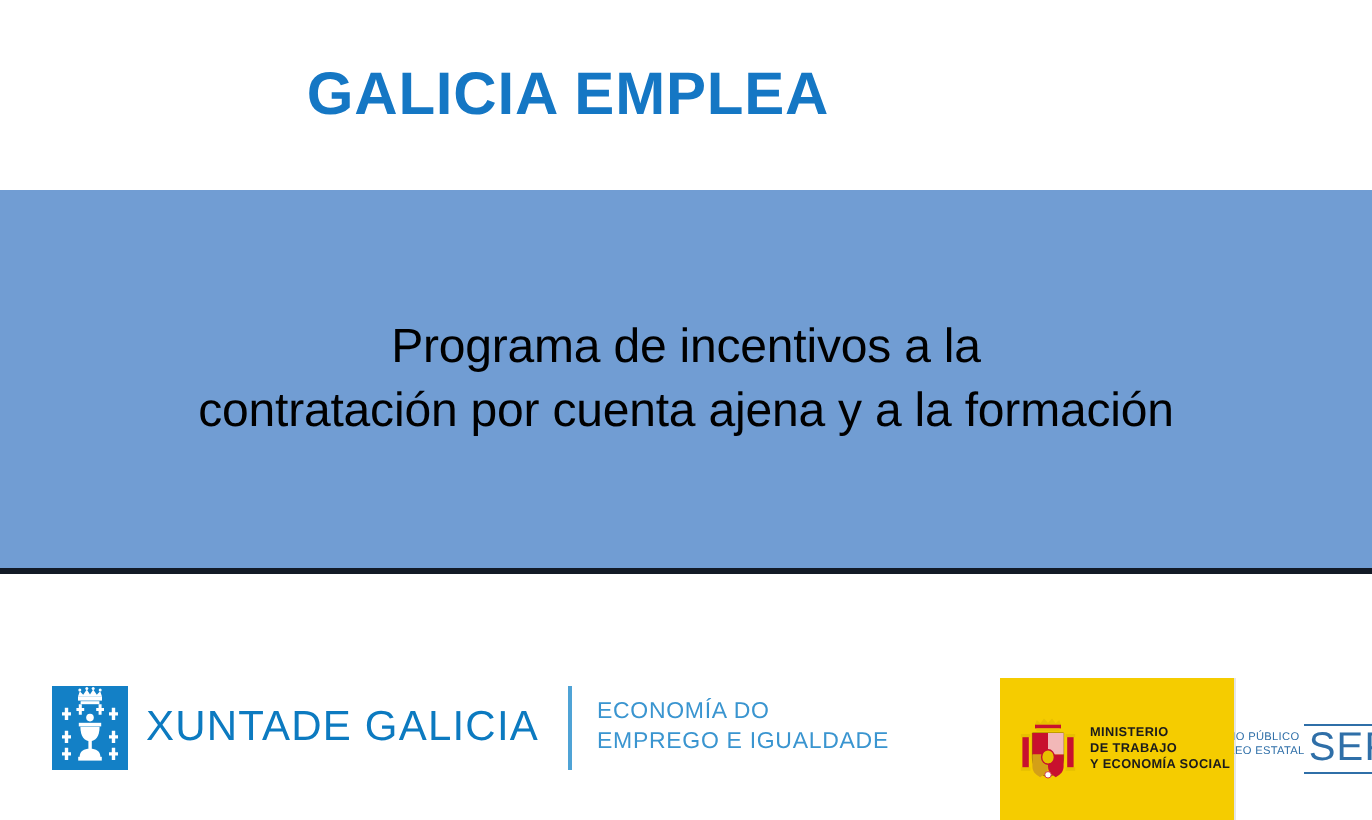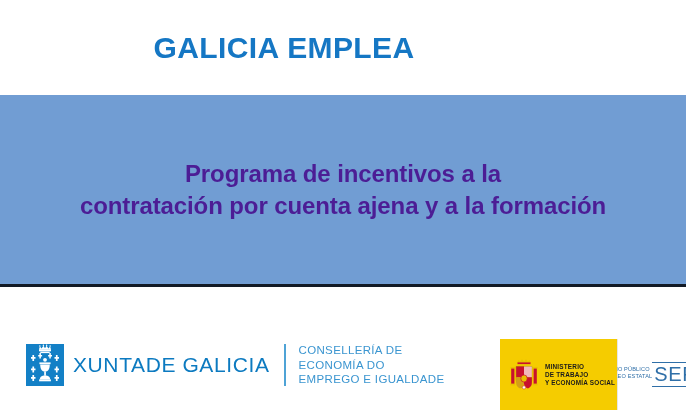--- a/index.html
+++ b/index.html
@@ -44,22 +44,22 @@
     top: 95px;
     width: 686px;
     height: 189px;
     background: #719DD3;
     display: flex;
     flex-direction: column;
     align-items: center;
     justify-content: center;
   }
   .banner-line {
-    color: #4c1d95;
-    font-weight: bold;
+    color: #000000;
+    font-weight: normal;
     font-size: 24px;
     line-height: 1.32;
     white-space: nowrap;
     text-align: center;
     letter-spacing: -0.1px;
   }
   .banner-rule {
     position: absolute;
     left: 0;
     top: 284px;
@@ -250,21 +250,20 @@
     </div>
 
     <div class="xunta-wordmark">
       <span>XUNTA</span>
       <span>DE GALICIA</span>
     </div>
 
     <div class="lockup-divider"></div>
 
     <div class="conselleria">
-      <span>CONSELLERÍA DE</span>
       <span>ECONOMÍA DO</span>
       <span>EMPREGO E IGUALDADE</span>
     </div>
   </div>
 
   <div class="gov-block">
 
     <div class="ministerio">
       <div class="esp-arms">
         <svg viewBox="0 0 30 36" width="30" height="36" aria-hidden="true">

